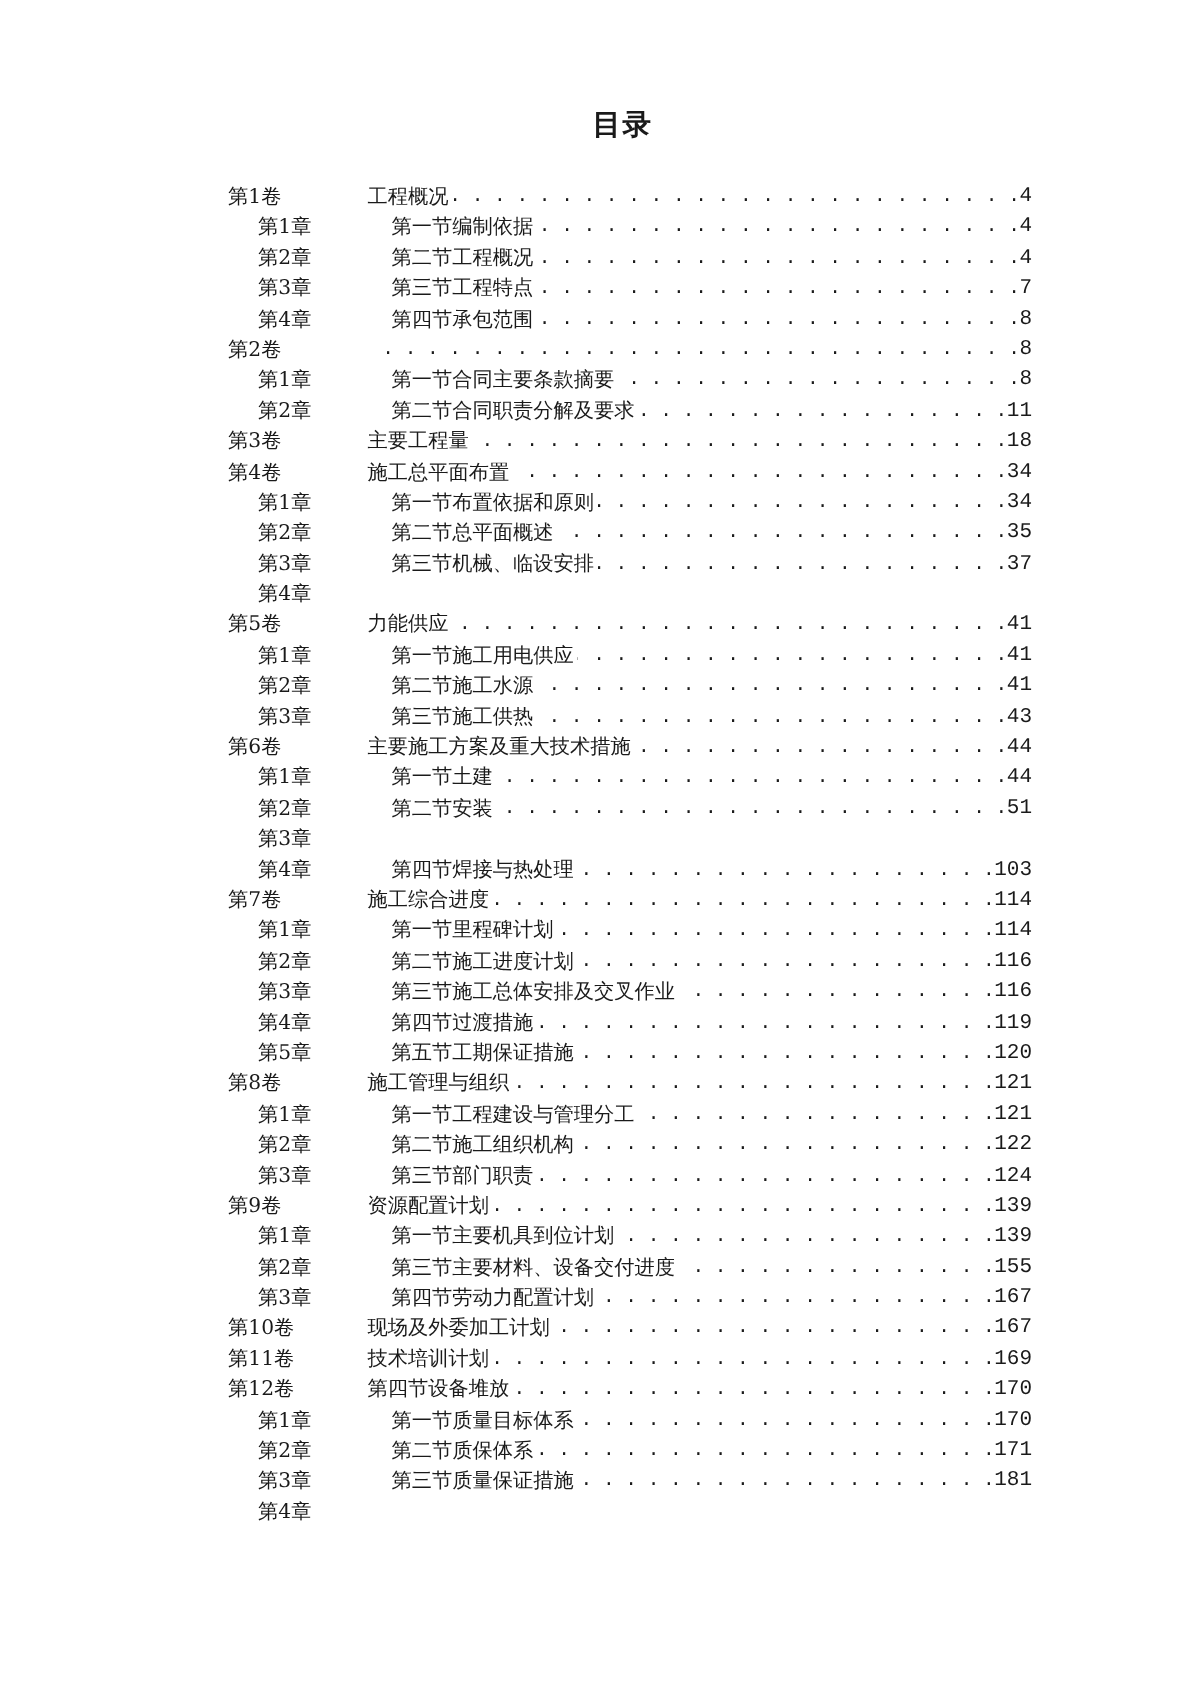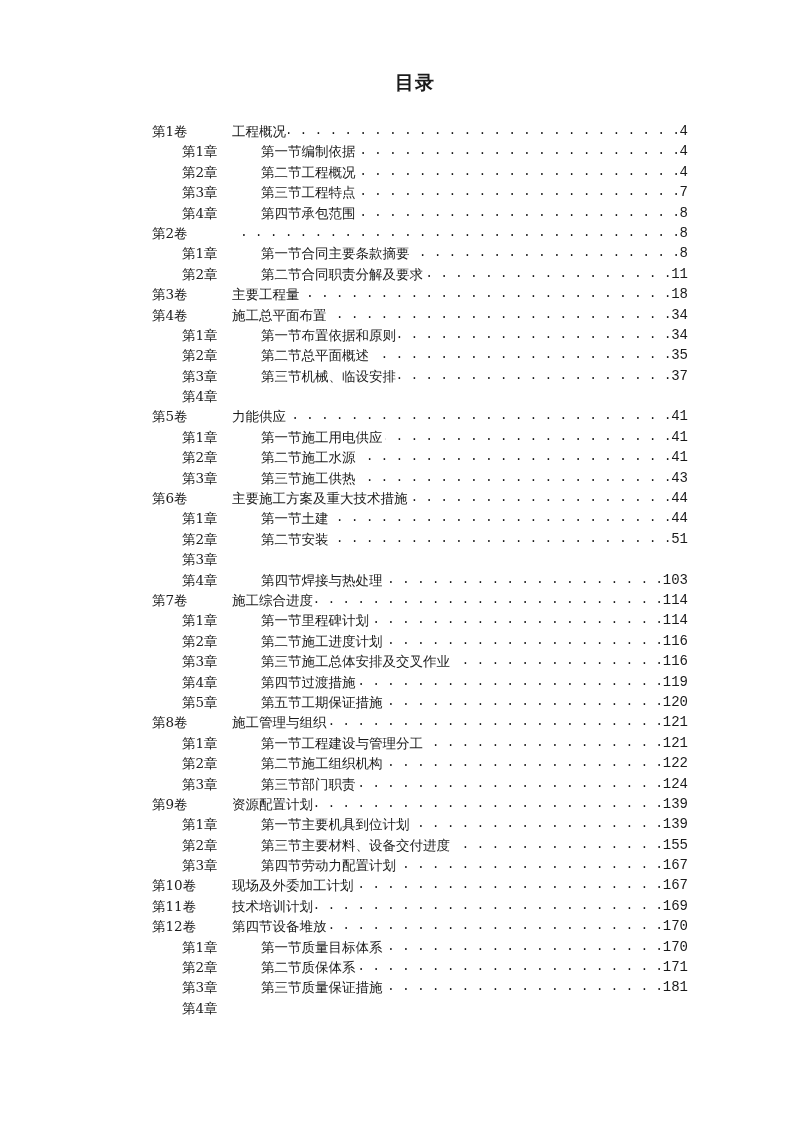--- a/index.html
+++ b/index.html
@@ -5,22 +5,22 @@
   html, body { margin: 0; padding: 0; background: #ffffff; }
   body { width: 794px; height: 1123px; position: relative; overflow: hidden;
          font-family: "DejaVu Serif", "Liberation Serif", serif; color: #1a1a1a; }
   .title { position: absolute; top: 70px; left: 0; width: 830px; text-align: center;
            font-size: 19px; font-weight: bold; letter-spacing: 1px; }
   .toc { position: absolute; top: 105px; left: 152px; width: 536px; margin-top: 16px; }
   .row { position: relative; height: 20.4px; line-height: 20.4px; font-size: 13.5px; white-space: nowrap; }
   .row .lbl { position: absolute; top: 0; }
   .row .ttl { position: absolute; top: 0; right: 0; display: flex; }
   .row.vol .lbl { left: 0; }
-  .row.vol .ttl { left: 80px; }
-  .row.chap .lbl { left: 30px; }
+  .row.vol .ttl { left: 93px; }
+  .row.chap .lbl { left: 20px; }
   .row.chap .ttl { left: 109px; justify-content: center; }
   .ttl .t { flex: 0 0 auto; padding-right: 2px; }
   .ttl .dots { flex: 1 1 auto; overflow: hidden; position: relative; }
   .ttl .dots::before { content: ". . . . . . . . . . . . . . . . . . . . . . . . . . . . . . . . . . . . . . . . . . . . . . . . . . . . . . . . . . . . . . . . . . . . . . . . . . . . . . . . . . . . . . . . . . . . . . . . . . . . . . . . . . . . . . . . . . . . . . . . . . . . . . . . . . . . . . . . . . . . . .";
            position: absolute; right: 0; top: 0; font-family: "Liberation Mono", monospace; font-size: 13px; letter-spacing: -0.35px; }
   .ttl .pg { flex: 0 0 auto; font-family: "Liberation Mono", "DejaVu Sans Mono", monospace; font-size: 14px; }
 </style>
 </head>
 <body>
 

